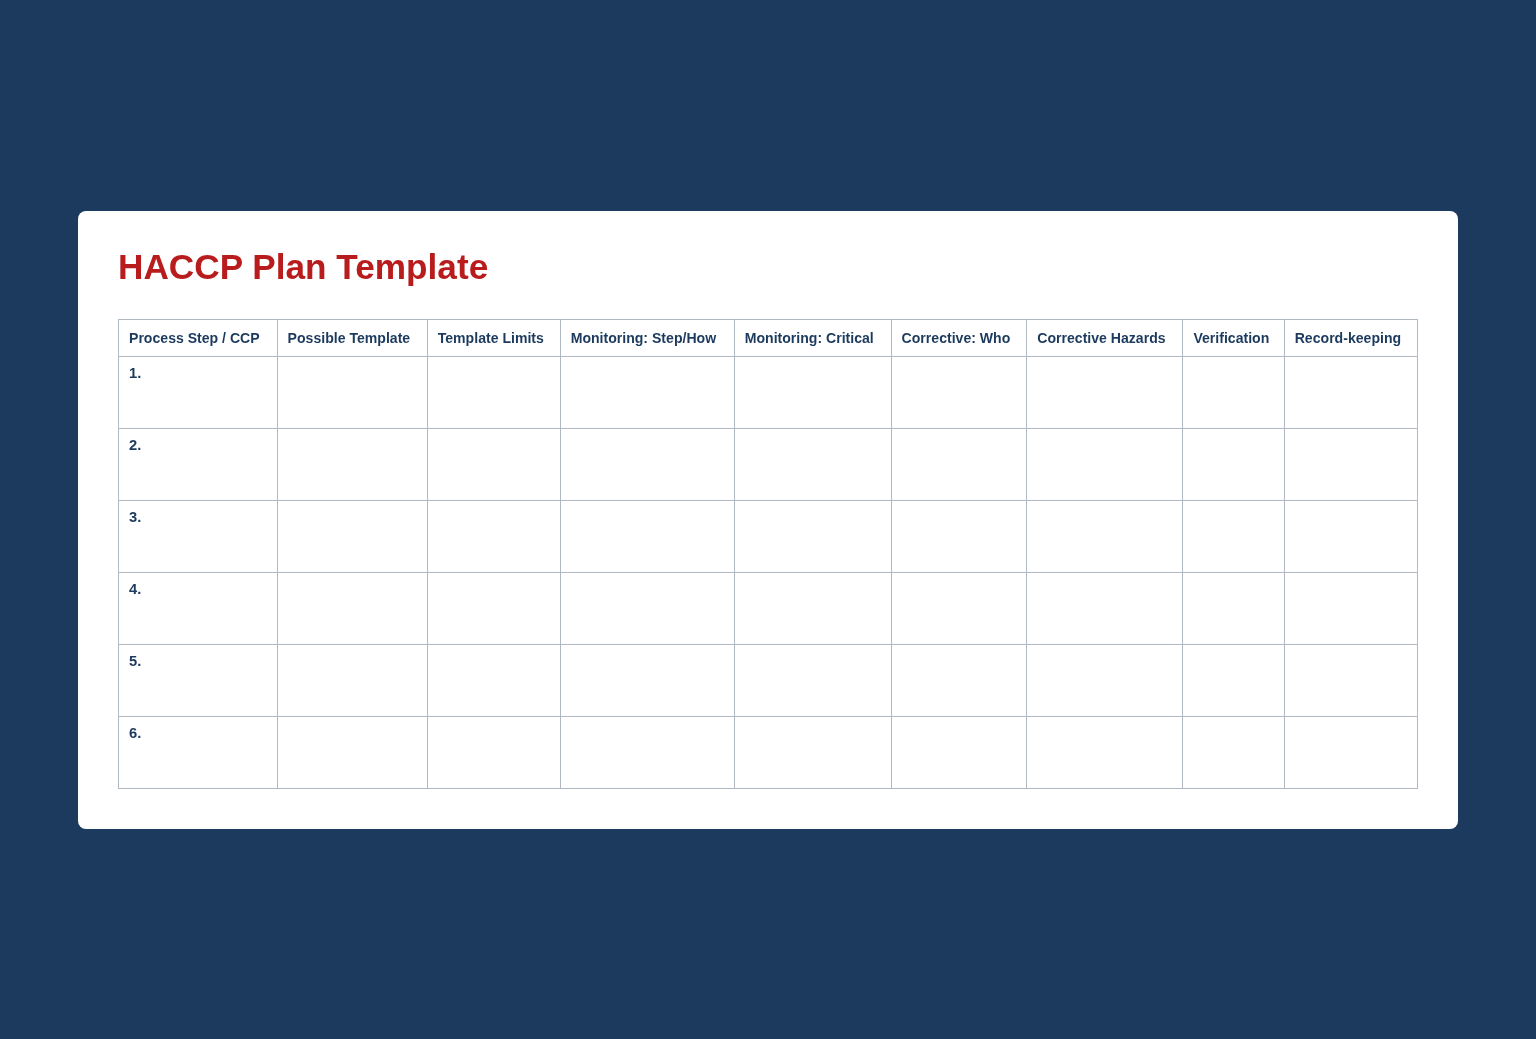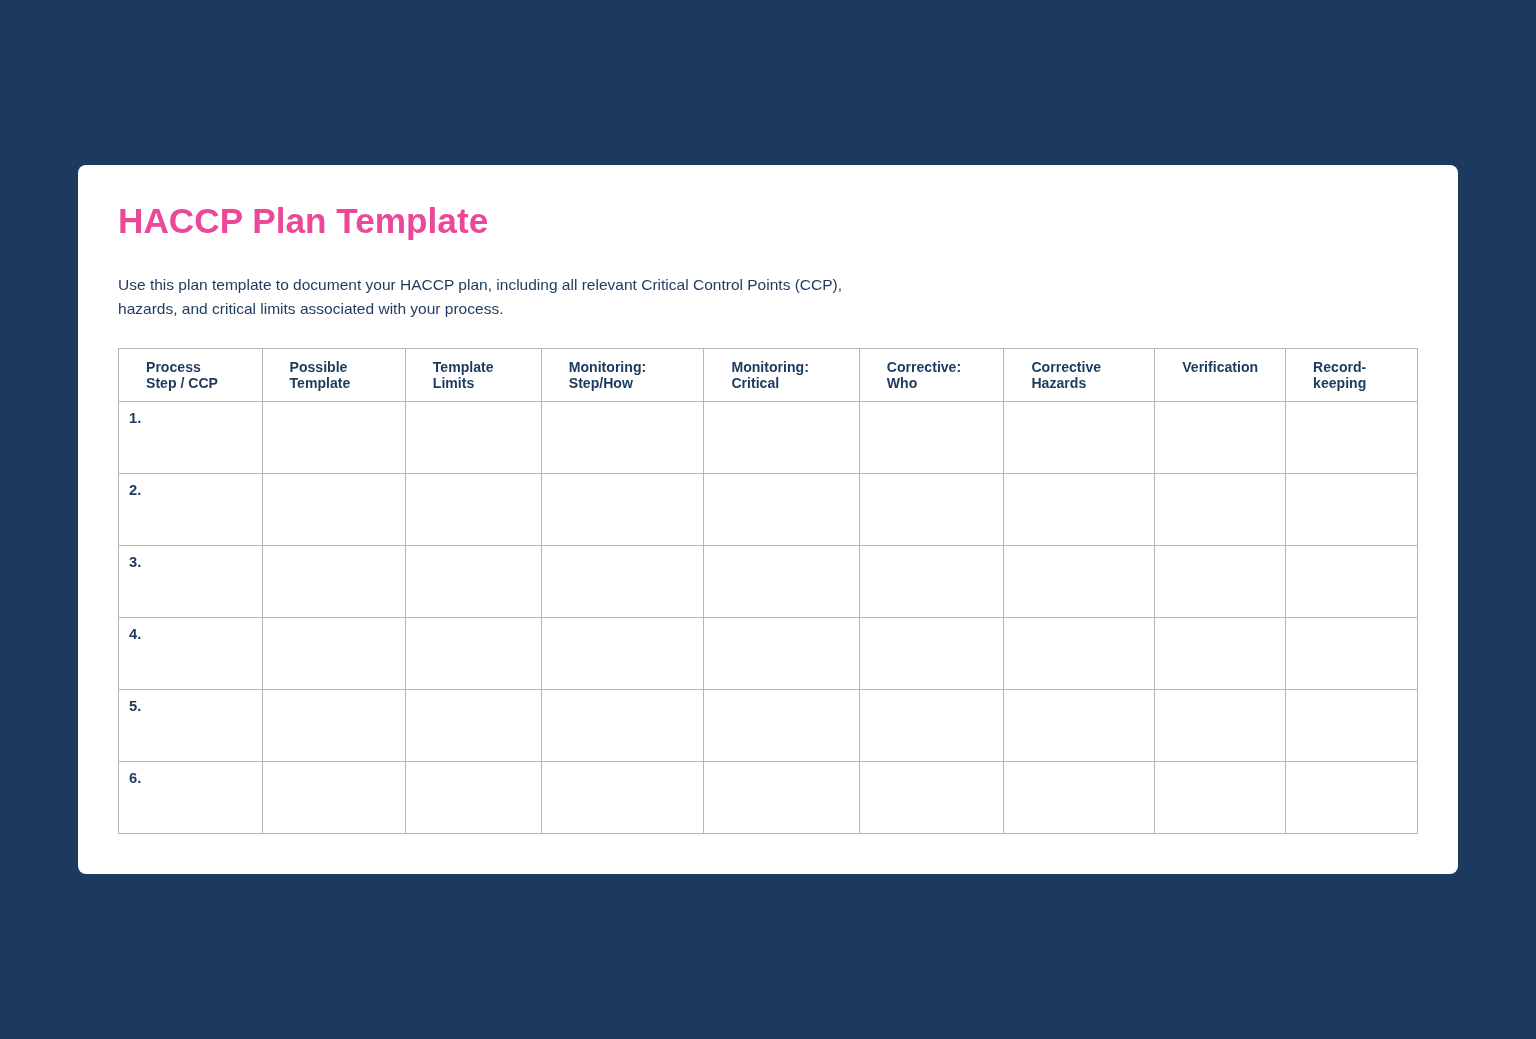--- a/index.html
+++ b/index.html
@@ -22,41 +22,41 @@
       background: #ffffff;
       border-radius: 8px;
       padding: 36px 40px 40px 40px;
       max-width: 1380px;
       width: 100%;
     }
 
     .page-title {
       font-size: 2.2rem;
       font-weight: 900;
-      color: #ec4899;
+      color: #b91c1c;
       margin-bottom: 32px;
     }
 
     .page-description {
       font-size: 0.97rem;
       color: #1c3a5e;
       margin-bottom: 28px;
       line-height: 1.5;
       max-width: 760px;
     }
 
     table {
       width: 100%;
       border-collapse: collapse;
       border: 1px solid #b0b8c1;
     }
 
     thead tr th {
       border: 1px solid #b0b8c1;
-      padding: 10px 27px;
+      padding: 10px 10px;
       font-size: 0.88rem;
       font-weight: 700;
       color: #1c3a5e;
       vertical-align: top;
       background: #ffffff;
       text-align: left;
     }
 
     tbody tr td {
       border: 1px solid #b0b8c1;
@@ -66,21 +66,20 @@
       font-size: 0.92rem;
       color: #1c3a5e;
       font-weight: 600;
     }
   </style>
 </head>
 <body>
 
 <div class="card">
   <h1 class="page-title">HACCP Plan Template</h1>
-  <p class="page-description">Use this plan template to document your HACCP plan, including all relevant Critical Control Points (CCP), hazards, and critical limits associated with your process.</p>
 
   <table>
     <thead>
       <tr>
 
       <th>Process Step / CCP</th>
           <th>Possible Template</th>
           <th>Template Limits</th>
           <th>Monitoring: Step/How</th>
           <th>Monitoring: Critical</th>

